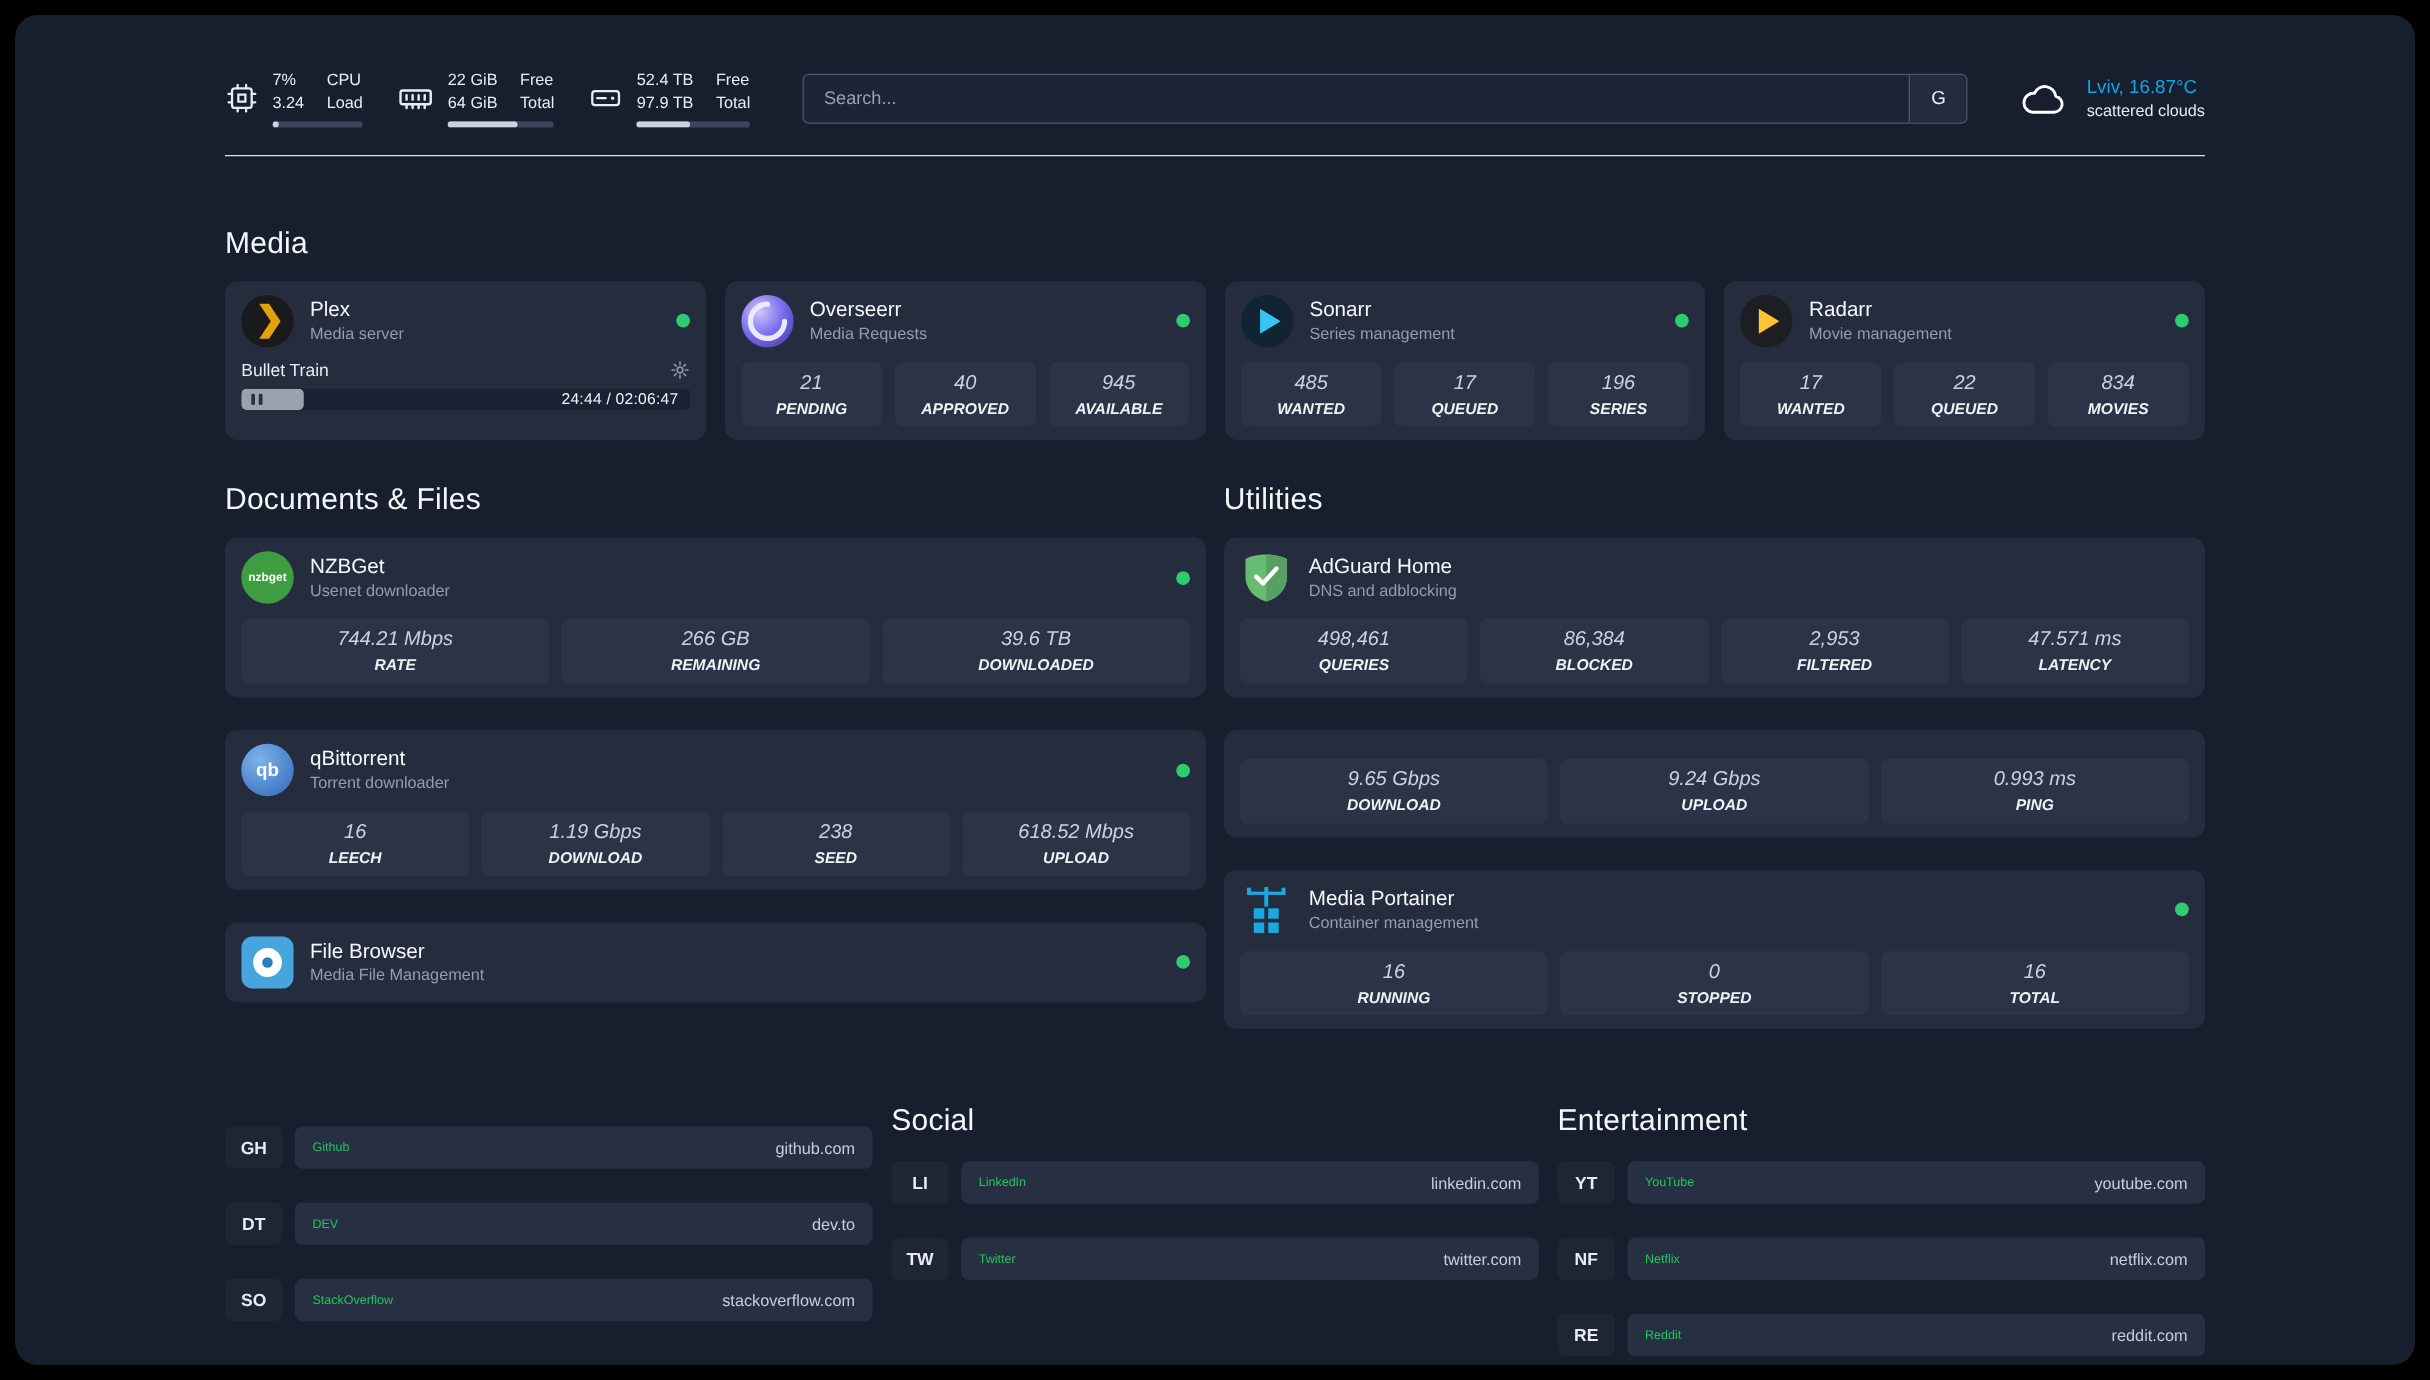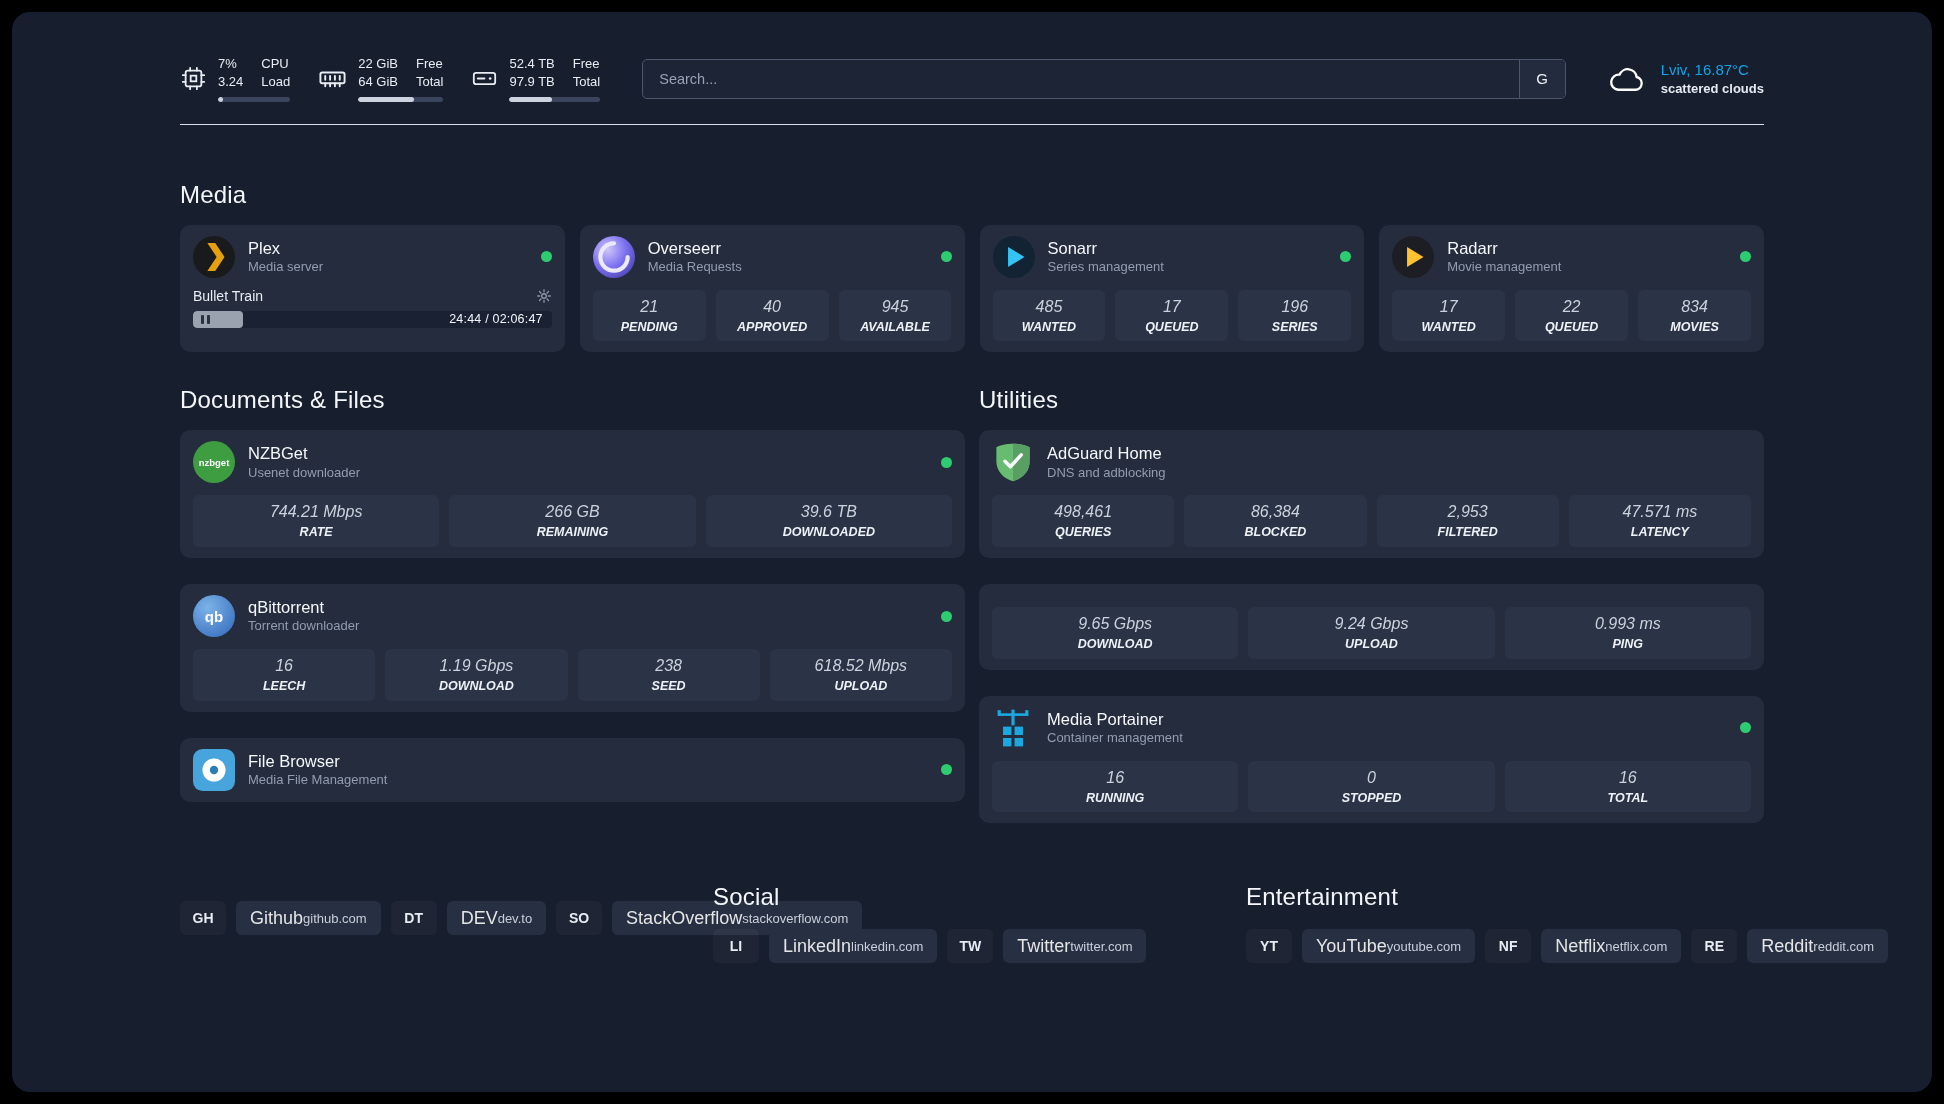--- a/index.html
+++ b/index.html
@@ -39,21 +39,21 @@
     color: #dfe4ee; font-size: 14.5px; padding: 0 16px; font-family: inherit;
   }
   .searchbox input::placeholder { color: #98a1b4; }
   .search-engine {
     width: 46px; height: 100%; display: flex; align-items: center; justify-content: center;
     border-left: 1px solid #4c566c; background: #232c3f; color: #eef1f6; font-size: 15px; cursor: pointer;
   }
 
   .weather { display: flex; align-items: center; gap: 13px; flex: 0 0 auto; }
   .weather-text .loc { font-size: 15px; color: #0ea5e9; line-height: 1.35; }
-  .weather-text .cond { font-size: 13px; color: #e6eaf2; line-height: 1.35; font-weight: bold; }
+  .weather-text .cond { font-size: 13px; color: #e6eaf2; line-height: 1.35; }
 
   .divider { margin-top: 22px; border-bottom: 1px solid #d9dee9; }
 
   
   .section-title { font-size: 24px; font-weight: 500; color: #f4f6f9; letter-spacing: .2px; }
   .section-media { margin-top: 56px; }
   .media-grid { display: grid; grid-template-columns: repeat(4, 1fr); gap: 15px; margin-top: 16px; }
 
   .card {
     background: #242c3e; border-radius: 10px; padding: 11px 13px;
@@ -96,32 +96,32 @@
   }
 
   
   .mid { display: flex; gap: 14px; margin-top: 34px; }
   .col { flex: 1; min-width: 0; }
   .col-cards { display: flex; flex-direction: column; gap: 26px; margin-top: 16px; }
 
   
   .bookmarks { display: flex; gap: 15px; margin-top: 60px; }
   .bm-col { flex: 1; min-width: 0; }
-  .bm-list { display: flex; flex-direction: row; gap: 10px; margin-top: 18px; }
+  .bm-list { display: flex; flex-direction: column; gap: 27px; margin-top: 18px; }
   .bm-row { display: flex; align-items: center; gap: 10px; }
   .bm-abbr {
     width: 46px; height: 34px; border-radius: 6px; background: rgba(255,255,255,0.035);
     display: flex; align-items: center; justify-content: center;
     font-size: 14px; font-weight: 600; color: #e8ecf2; flex: 0 0 auto;
   }
   .bm-pill {
     flex: 1; height: 34px; background: #272f42; border-radius: 6px;
     display: flex; align-items: center; padding: 0 14px; cursor: pointer; min-width: 0;
   }
-  .bm-name { font-size: 18px; color: #e5e5e5; text-align: right; }
+  .bm-name { font-size: 10px; color: #22c55e; text-align: right; }
   .bm-url { margin-left: auto; font-size: 13px; color: #c9cfda; }
 </style>
 </head>
 <body>
 
 <div class="frame">
   <div class="app">
 
     <header class="topbar">
       <div class="metrics">

